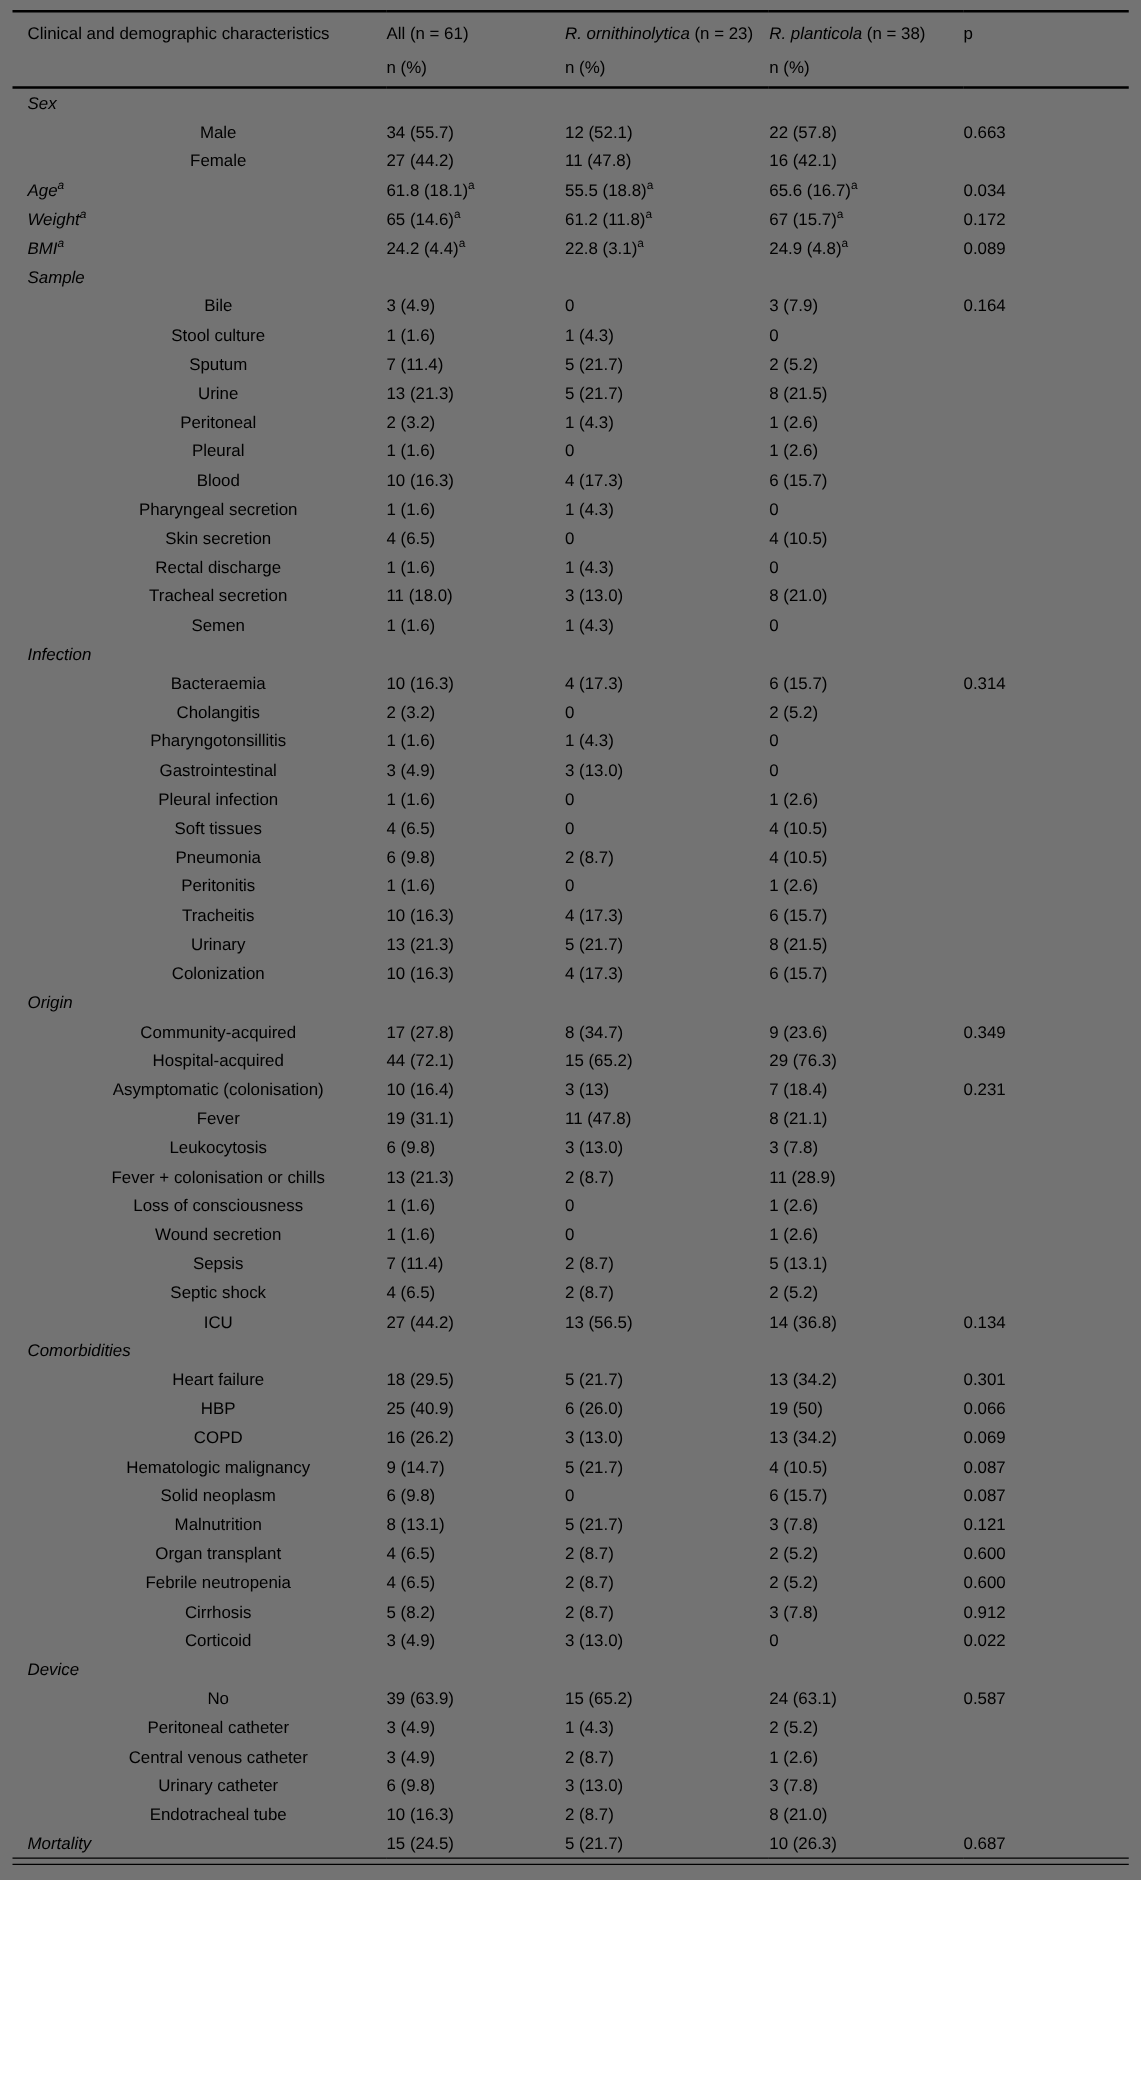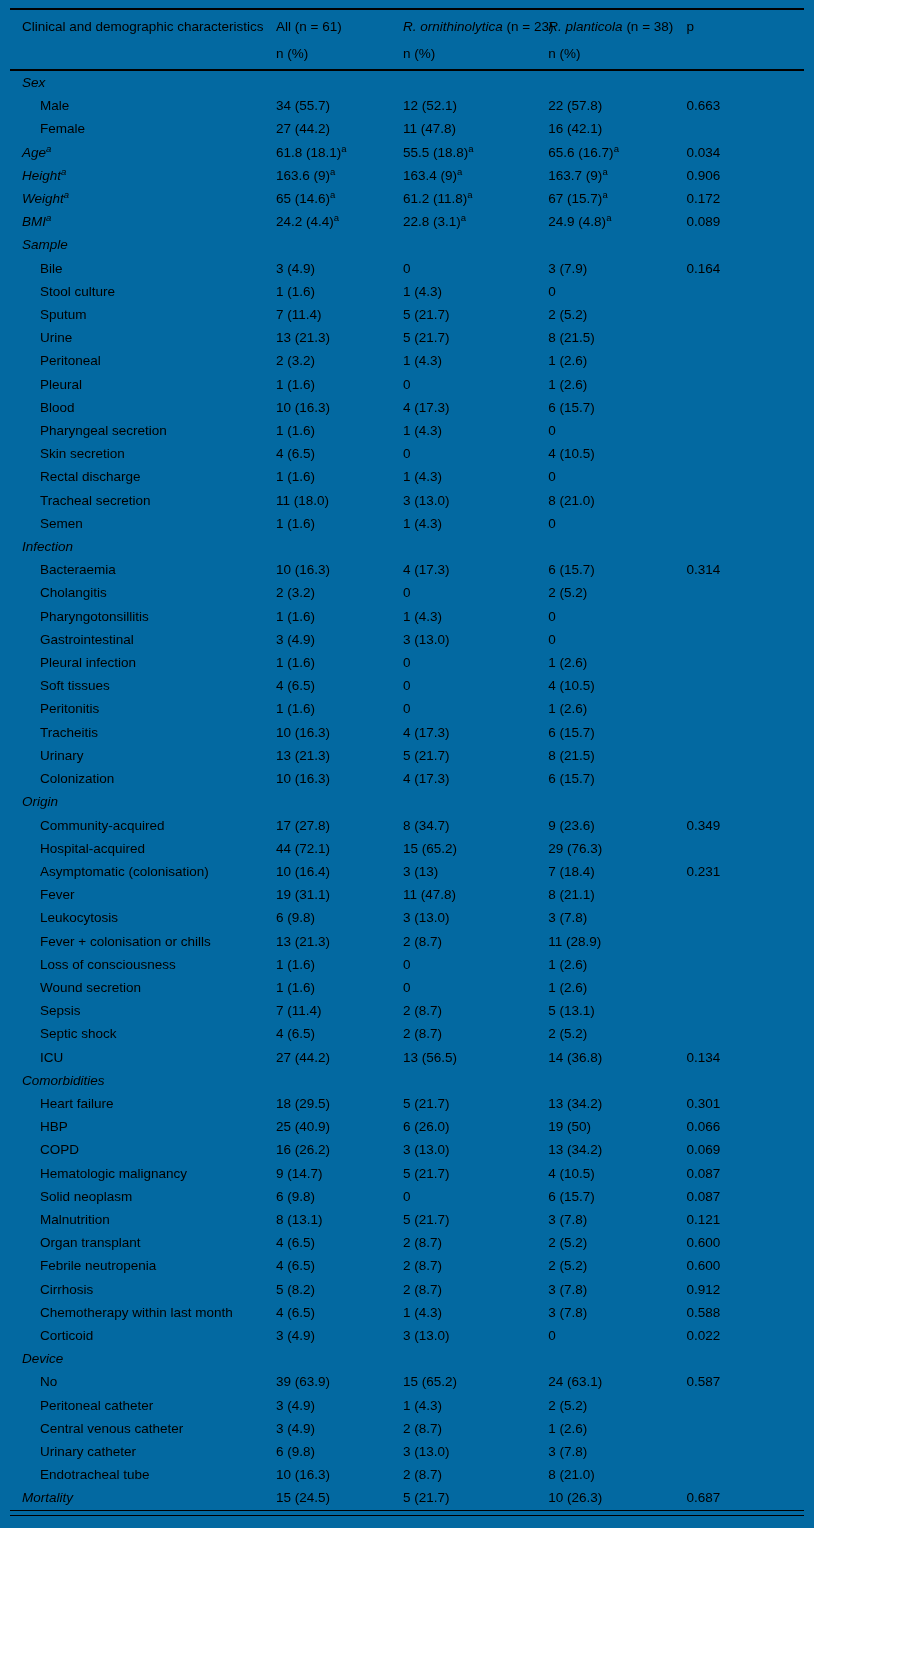--- a/index.html
+++ b/index.html
@@ -3,24 +3,24 @@
 <meta charset="utf-8">
 <style>
   html, body {
     margin: 0;
     padding: 0;
     background: #ffffff;
     color: #000000;
     font-family: "Liberation Sans", sans-serif;
   }
   .page {
-    width: 814px;
+    width: 913px;
     box-sizing: border-box;
     padding: 8px 10px 12px 10px;
-    background: #0369a1;
+    background: #737373;
   }
   table {
     width: 100%;
     border-collapse: collapse;
     table-layout: fixed;
     font-size: 13.5px;
     border-top: 2px solid #000;
   }
   col.c-label { width: 33.5%; }
   col.c-all   { width: 16.0%; }
@@ -41,21 +41,21 @@
   thead i { font-style: italic; }
 
   tbody td {
     padding: 3px 0;
     line-height: 17.2px;
     vertical-align: top;
     white-space: nowrap;
     overflow: hidden;
   }
   td.label { padding-left: 12px; }
-  td.label.indent { padding-left: 30px; }
+  td.label.indent { padding-left: 30px; text-align: center; }
   td.label.italic { font-style: italic; }
 
   tbody tr:last-child td { border-bottom: 1.5px solid #000; }
 
   sup {
     font-size: 9.5px;
     line-height: 0;
     vertical-align: super;
   }
 
@@ -122,27 +122,20 @@
           <td></td>
         </tr>
         <tr>
           <td class="label italic">Age<sup>a</sup></td>
           <td>61.8 (18.1)<sup>a</sup></td>
           <td>55.5 (18.8)<sup>a</sup></td>
           <td>65.6 (16.7)<sup>a</sup></td>
           <td>0.034</td>
         </tr>
         <tr>
-          <td class="label italic">Height<sup>a</sup></td>
-          <td>163.6 (9)<sup>a</sup></td>
-          <td>163.4 (9)<sup>a</sup></td>
-          <td>163.7 (9)<sup>a</sup></td>
-          <td>0.906</td>
-        </tr>
-        <tr>
           <td class="label italic">Weight<sup>a</sup></td>
           <td>65 (14.6)<sup>a</sup></td>
           <td>61.2 (11.8)<sup>a</sup></td>
           <td>67 (15.7)<sup>a</sup></td>
           <td>0.172</td>
         </tr>
         <tr>
           <td class="label italic">BMI<sup>a</sup></td>
           <td>24.2 (4.4)<sup>a</sup></td>
           <td>22.8 (3.1)<sup>a</sup></td>
@@ -283,20 +276,27 @@
           <td></td>
         </tr>
         <tr>
           <td class="label indent">Soft tissues</td>
           <td>4 (6.5)</td>
           <td>0</td>
           <td>4 (10.5)</td>
           <td></td>
         </tr>
         <tr>
+          <td class="label indent">Pneumonia</td>
+          <td>6 (9.8)</td>
+          <td>2 (8.7)</td>
+          <td>4 (10.5)</td>
+          <td></td>
+        </tr>
+        <tr>
           <td class="label indent">Peritonitis</td>
           <td>1 (1.6)</td>
           <td>0</td>
           <td>1 (2.6)</td>
           <td></td>
         </tr>
         <tr>
           <td class="label indent">Tracheitis</td>
           <td>10 (16.3)</td>
           <td>4 (17.3)</td>
@@ -465,27 +465,20 @@
           <td>0.600</td>
         </tr>
         <tr>
           <td class="label indent">Cirrhosis</td>
           <td>5 (8.2)</td>
           <td>2 (8.7)</td>
           <td>3 (7.8)</td>
           <td>0.912</td>
         </tr>
         <tr>
-          <td class="label indent">Chemotherapy within last month</td>
-          <td>4 (6.5)</td>
-          <td>1 (4.3)</td>
-          <td>3 (7.8)</td>
-          <td>0.588</td>
-        </tr>
-        <tr>
           <td class="label indent">Corticoid</td>
           <td>3 (4.9)</td>
           <td>3 (13.0)</td>
           <td>0</td>
           <td>0.022</td>
         </tr>
         <tr>
           <td class="label italic">Device</td>
           <td></td>
           <td></td>

